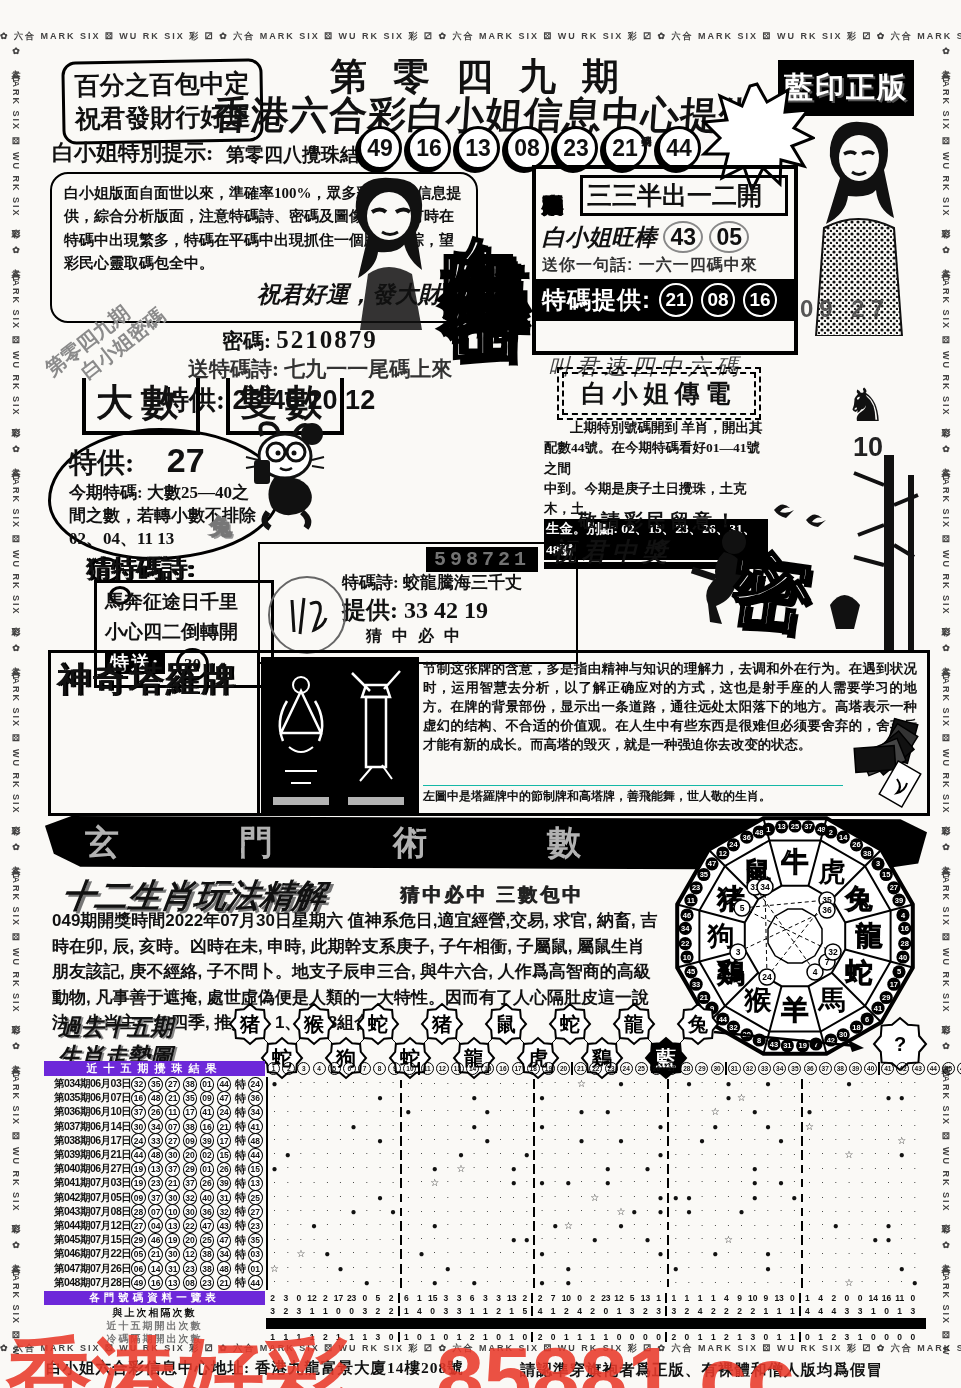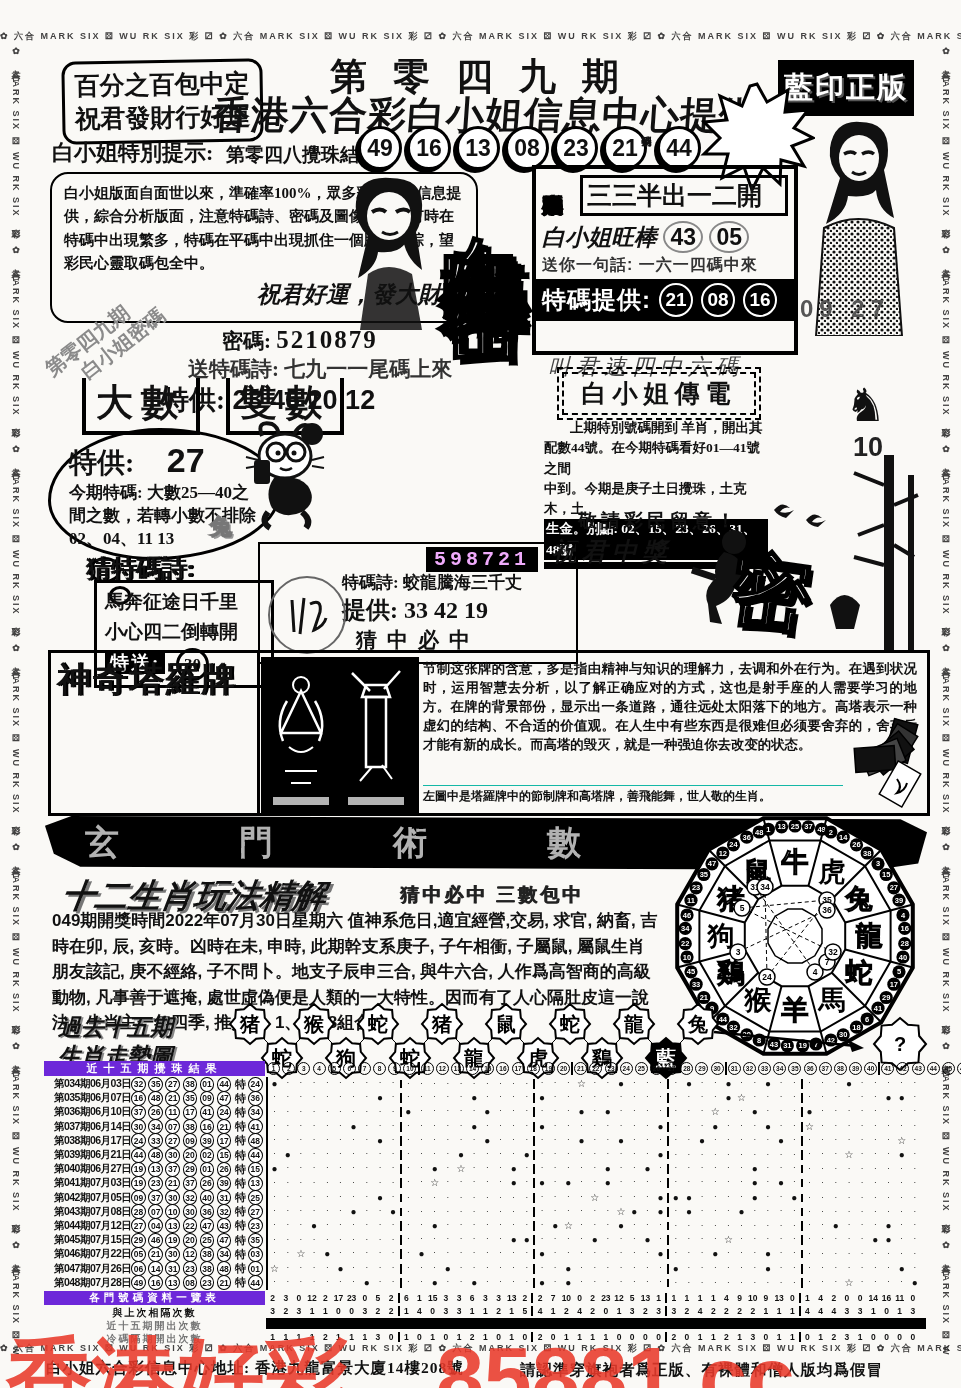--- a/index.html
+++ b/index.html
@@ -59,24 +59,24 @@
   .cloud .bl{font-size:17px;font-weight:700;line-height:1.35;}
   .cloud:after{content:"";position:absolute;left:38px;bottom:-26px;width:26px;height:20px;border:3px solid #000;border-radius:50%;background:#faf9f6;}
   .cloud:before{content:"";position:absolute;left:58px;bottom:-48px;width:16px;height:13px;border:3px solid #000;border-radius:50%;background:#faf9f6;}
   .poem-label{font-size:25px;font-weight:900;text-shadow:2px 0 0 #000;}
   .poem-box{border:3px solid #000;padding:4px 8px;font-size:19px;font-weight:700;line-height:1.6;}
   .tesong .lab{background:#000;color:#fff;font-size:19px;font-weight:900;padding:1px 5px;letter-spacing:2px;}
   .tesong .c30{display:inline-flex;width:27px;height:27px;border:3px solid #000;border-radius:50%;align-items:center;justify-content:center;
                font-size:17px;font-weight:900;vertical-align:middle;margin-left:6px;}
   
   .secret{border:2px solid #000;padding:4px 8px;}
-  .code{background:#000;color:#f0abfc;font-family:"Liberation Mono",monospace;font-size:20px;font-weight:700;padding:1px 8px;letter-spacing:4px;}
+  .code{background:#000;color:#737373;font-family:"Liberation Mono",monospace;font-size:20px;font-weight:700;padding:1px 8px;letter-spacing:4px;}
   .sec-poem{font-size:17px;font-weight:900;}
   .sec-prov{font-size:24px;font-weight:700;}
-  .sec-foot{font-size:21px;font-weight:900;letter-spacing:10px;text-align:center;}
+  .sec-foot{font-size:16px;font-weight:900;letter-spacing:10px;text-align:center;}
   .sig-circle{width:74px;height:74px;border:2px solid #666;border-radius:50%;}
   .big-title{writing-mode:vertical-rl;font-size:86px;font-weight:900;line-height:1.05;color:#fff;
              -webkit-text-stroke:2.5px #000;text-shadow:6px 6px 0 #000;letter-spacing:8px;}
   .seal-char{font-size:80px;font-weight:900;color:#fff;-webkit-text-stroke:2.5px #000;text-shadow:4px 4px 0 #000;transform:rotate(8deg);}
   
   .tarot-box{border:3px solid #000;}
   .tarot-title{font-size:34px;font-weight:900;letter-spacing:2px;text-shadow:2px 0 0 #000;}
   .tarot-cardbox{background:#000;display:flex;gap:3px;padding:4px;}
   .tarot-body{font-size:13.4px;font-weight:600;line-height:1.42;text-align:justify;}
   .tarot-cap{font-size:12px;font-weight:800;border-top:1px solid #14b8a6;padding-top:2px;}

